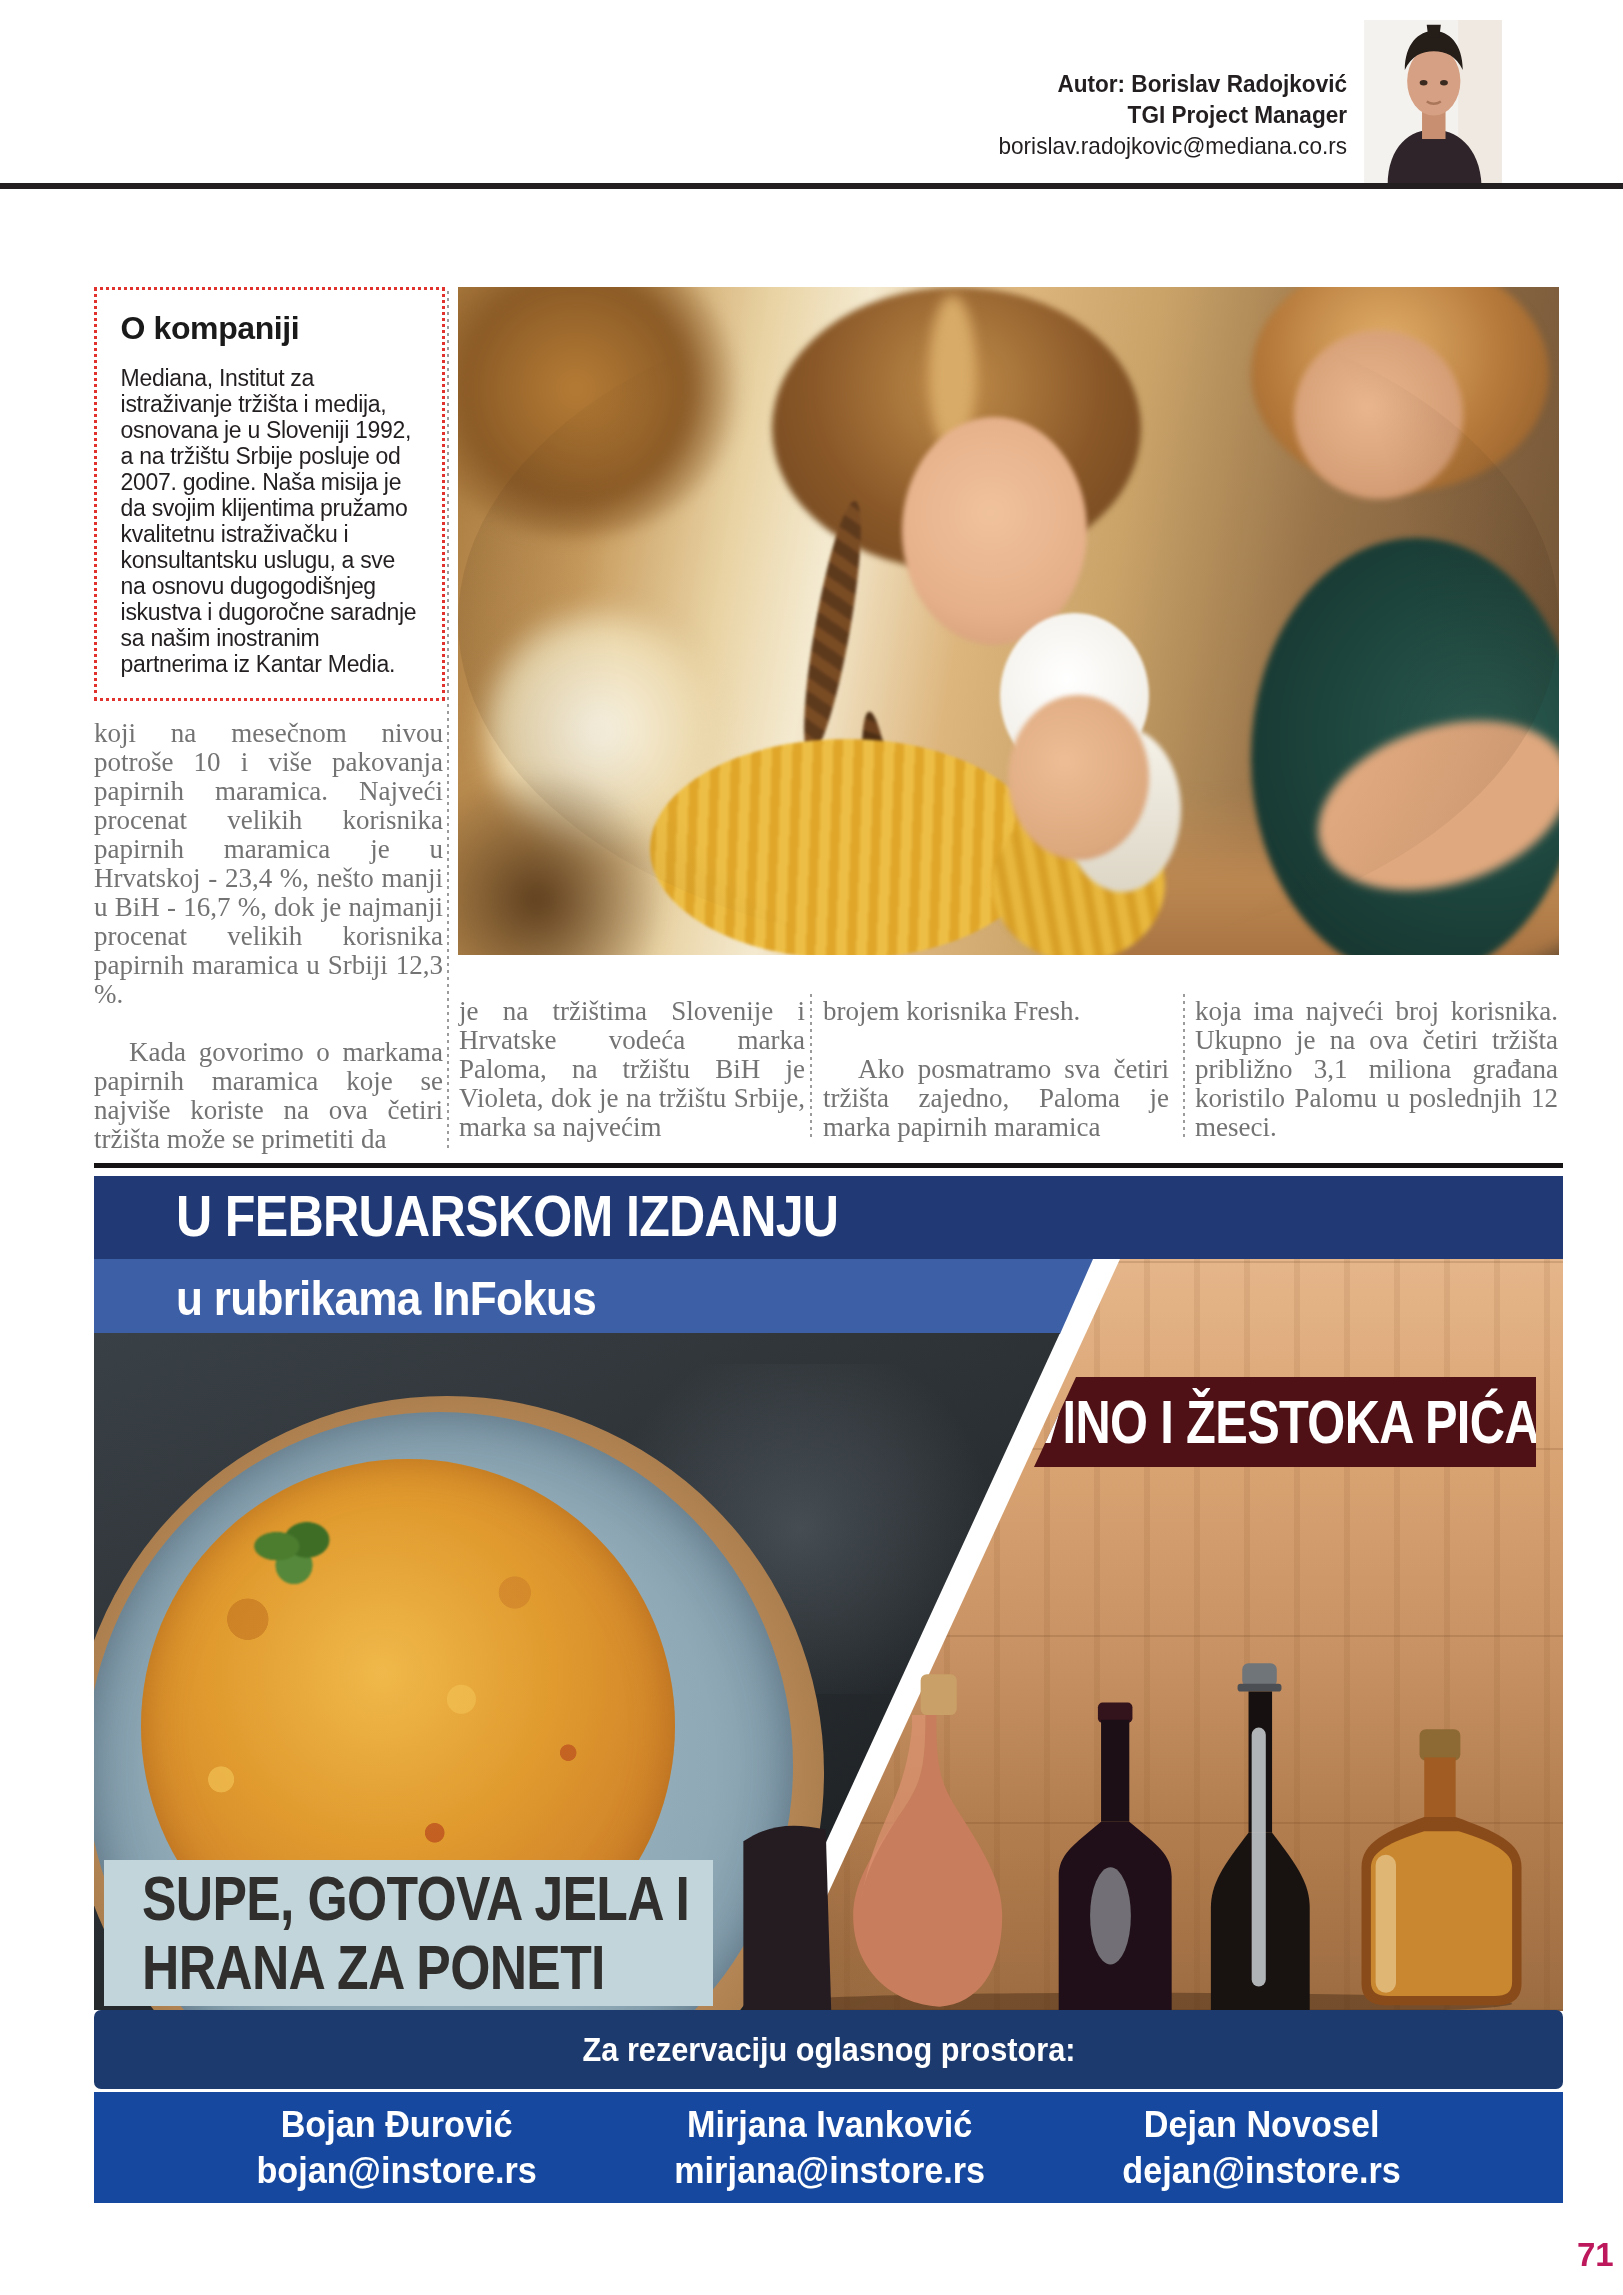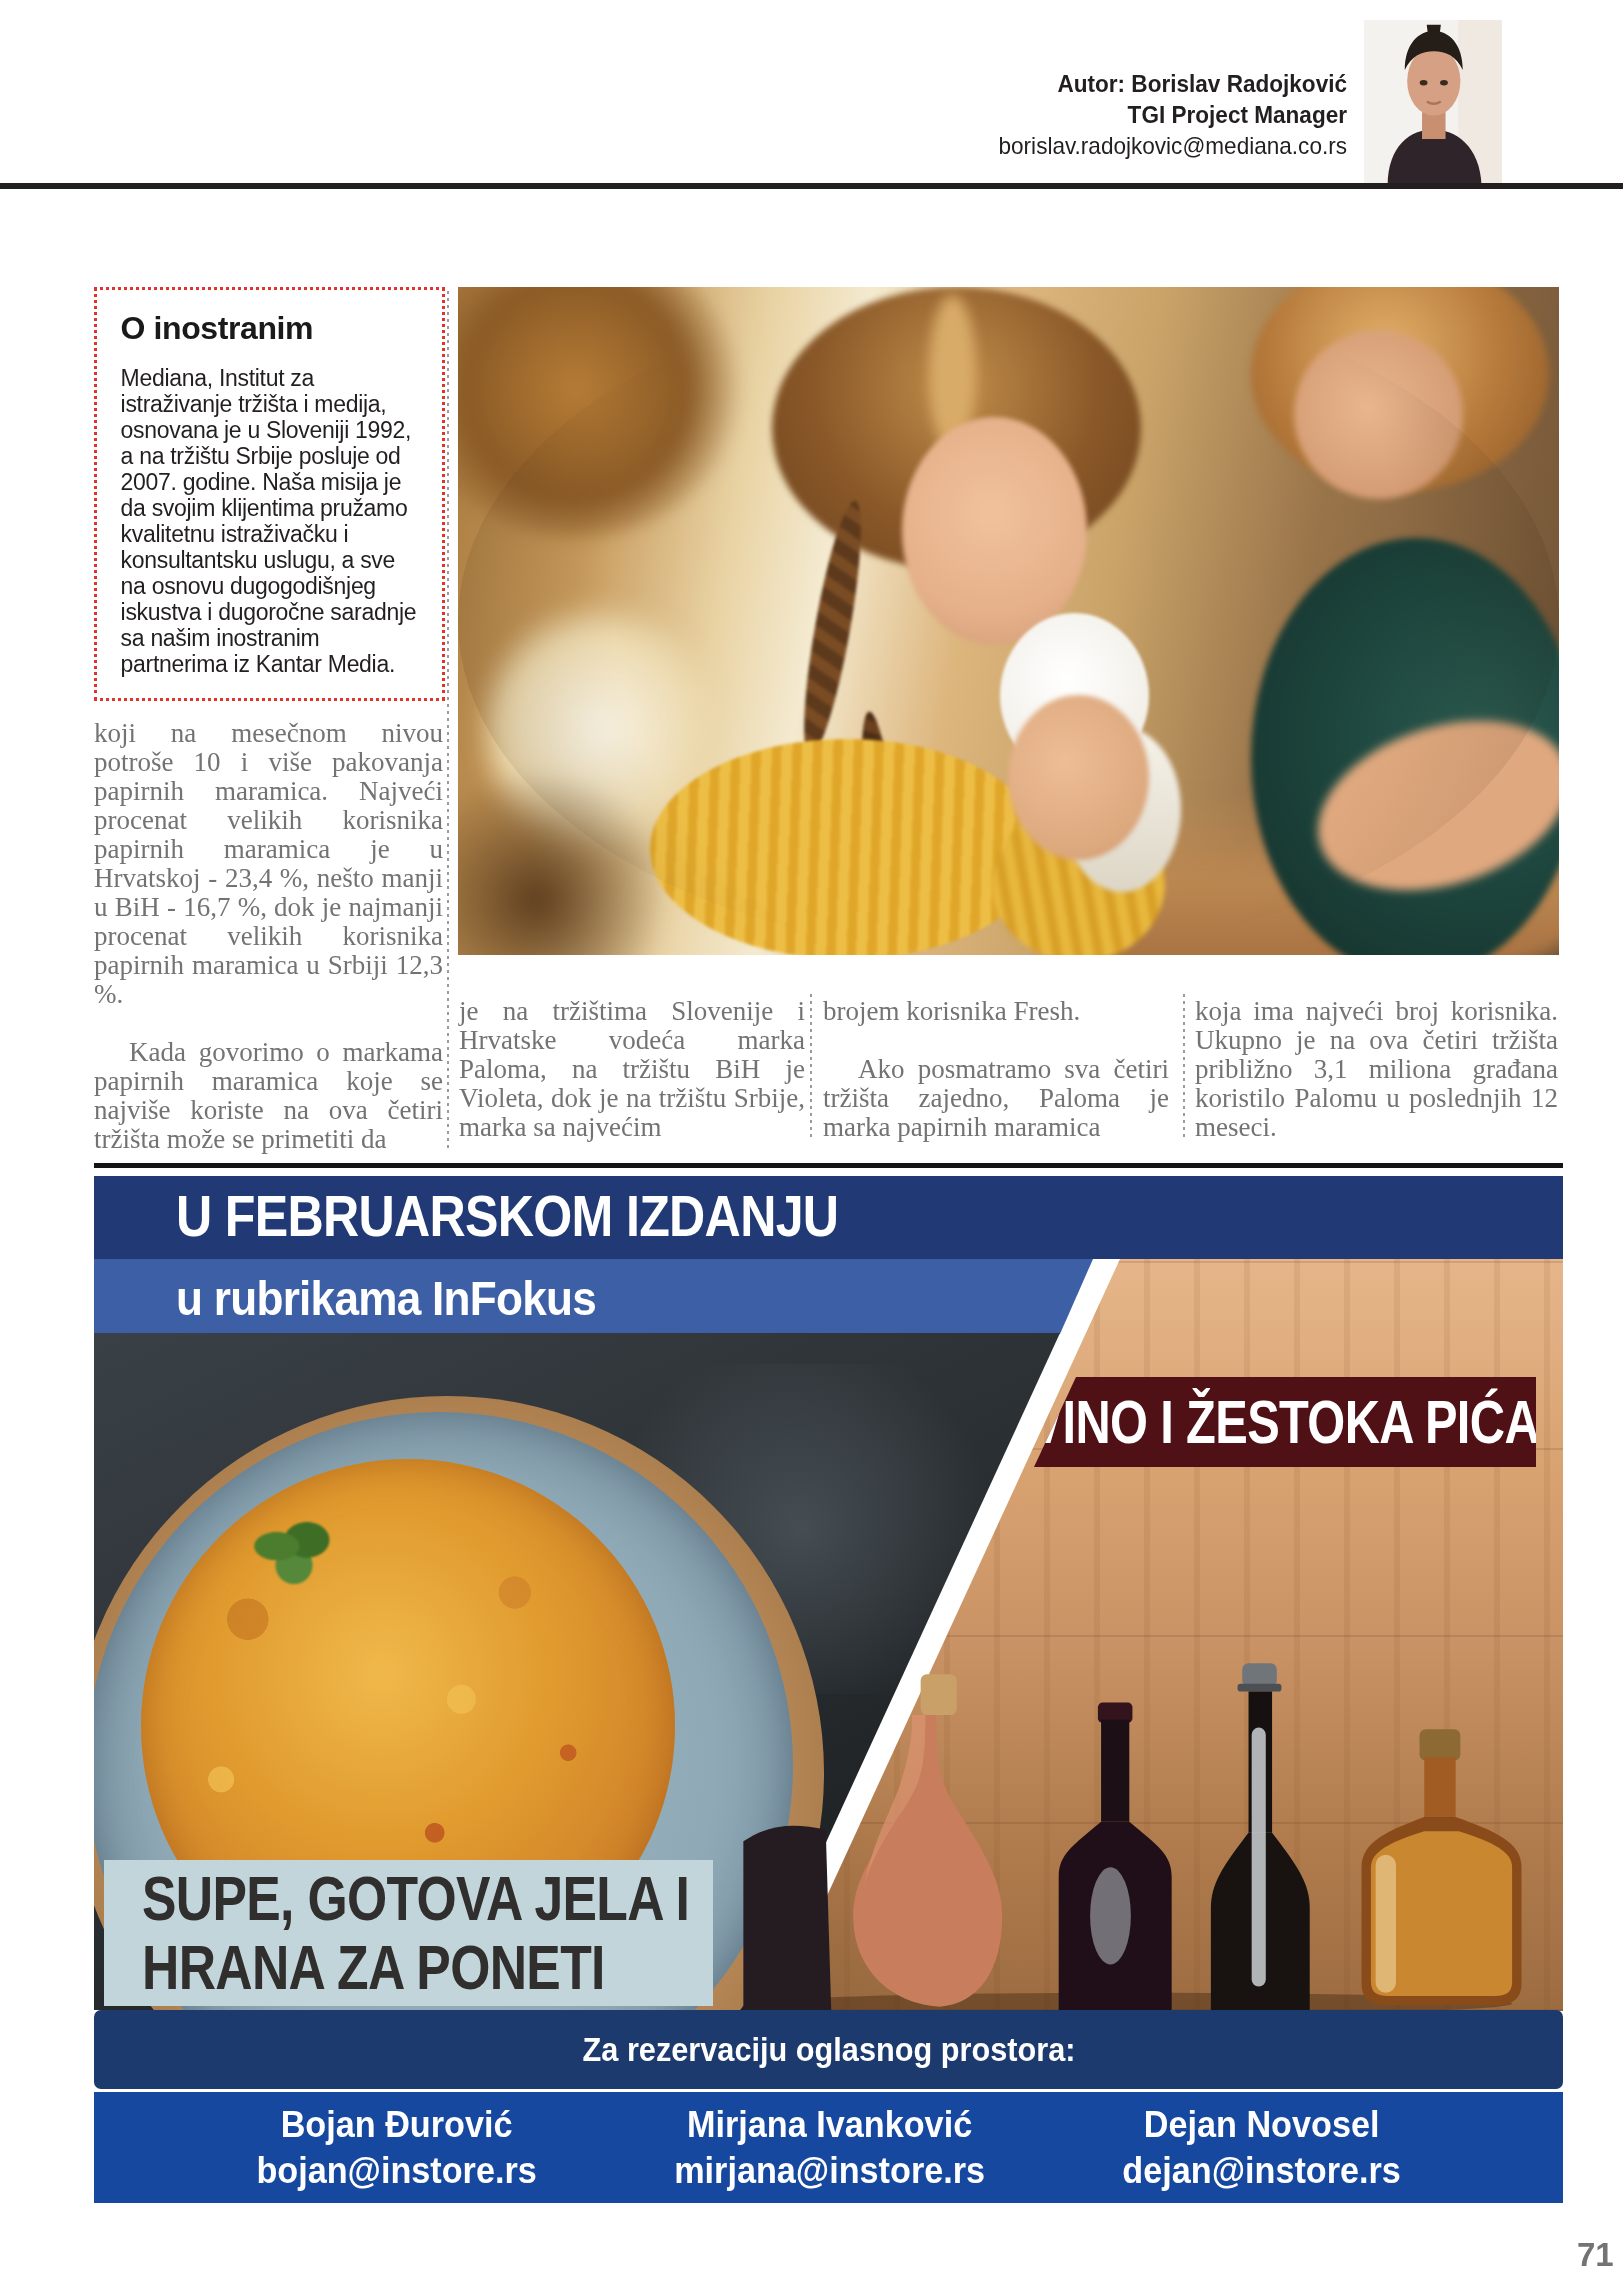--- a/index.html
+++ b/index.html
@@ -140,21 +140,21 @@
 
   
   #footer{left:0;top:2230px;width:1623px;height:50px;}
   #footer-left{position:absolute;right:64px;top:4.7px;display:flex;align-items:center;gap:14px;color:#231f20;}
   .logo-circle{width:30px;height:30px;border-radius:50%;background:#231f20;color:#ffffff;
      display:flex;align-items:center;justify-content:center;font-size:13.4px;font-weight:bold;letter-spacing:0;}
   .brand{font-size:31px;font-weight:bold;letter-spacing:-0.8px;transform:scaleX(.95);}
   .issue{font-size:27px;font-weight:bold;transform:scaleX(.95);}
   .site{font-size:27px;}
   .red-dots{width:3.1px;height:35px;background-image:repeating-linear-gradient(to bottom,#c9202a 0 3.9px,transparent 3.9px 7.9px);}
-  #page-num{position:absolute;right:9.4px;top:6.3px;font-size:33px;font-weight:bold;color:#737373;}
+  #page-num{position:absolute;right:9.4px;top:6.3px;font-size:33px;font-weight:bold;color:#be185d;}
 </style>
 </head>
 <body>
 
 <div id="page">
 
   <div class="abs" id="author-block">
     <div class="b">Autor: Borislav Radojković</div>
     <div class="b">TGI Project Manager</div>
     <div>borislav.radojkovic@mediana.co.rs</div>
@@ -171,21 +171,21 @@
       <path d="M80 6 L98 6 L96 22 L82 22 Z" fill="#241d18"></path>
       <ellipse cx="76" cy="80" rx="5" ry="3.5" fill="#3a2a20"></ellipse>
       <ellipse cx="102" cy="80" rx="5" ry="3.5" fill="#3a2a20"></ellipse>
       <path d="M80 104 Q89 110 98 104" stroke="#a9765a" stroke-width="3" fill="none"></path>
     </svg>
   </div>
 
   <div class="abs" id="top-rule"></div>
 
   <div class="abs" id="about-box">
-    <div id="about-title">O inostranim</div>
+    <div id="about-title">O kompaniji</div>
     <div id="about-body">Mediana, Institut za istraživanje tržišta i medija, osnovana je u Sloveniji 1992, a na tržištu Srbije posluje od 2007. godine. Naša misija je da svojim klijentima pružamo kvalitetnu istraživačku i konsultantsku uslugu, a sve na osnovu dugogodišnjeg iskustva i dugoročne saradnje sa našim inostranim partnerima iz Kantar Media.</div>
   </div>
 
   <div class="abs vsep" id="sep1"></div>
   <div class="abs vsep" id="sep2"></div>
   <div class="abs vsep" id="sep3"></div>
 
   <div class="abs" id="hero">
     <div class="blob amber-top"></div>
     <div class="blob window-light"></div>

